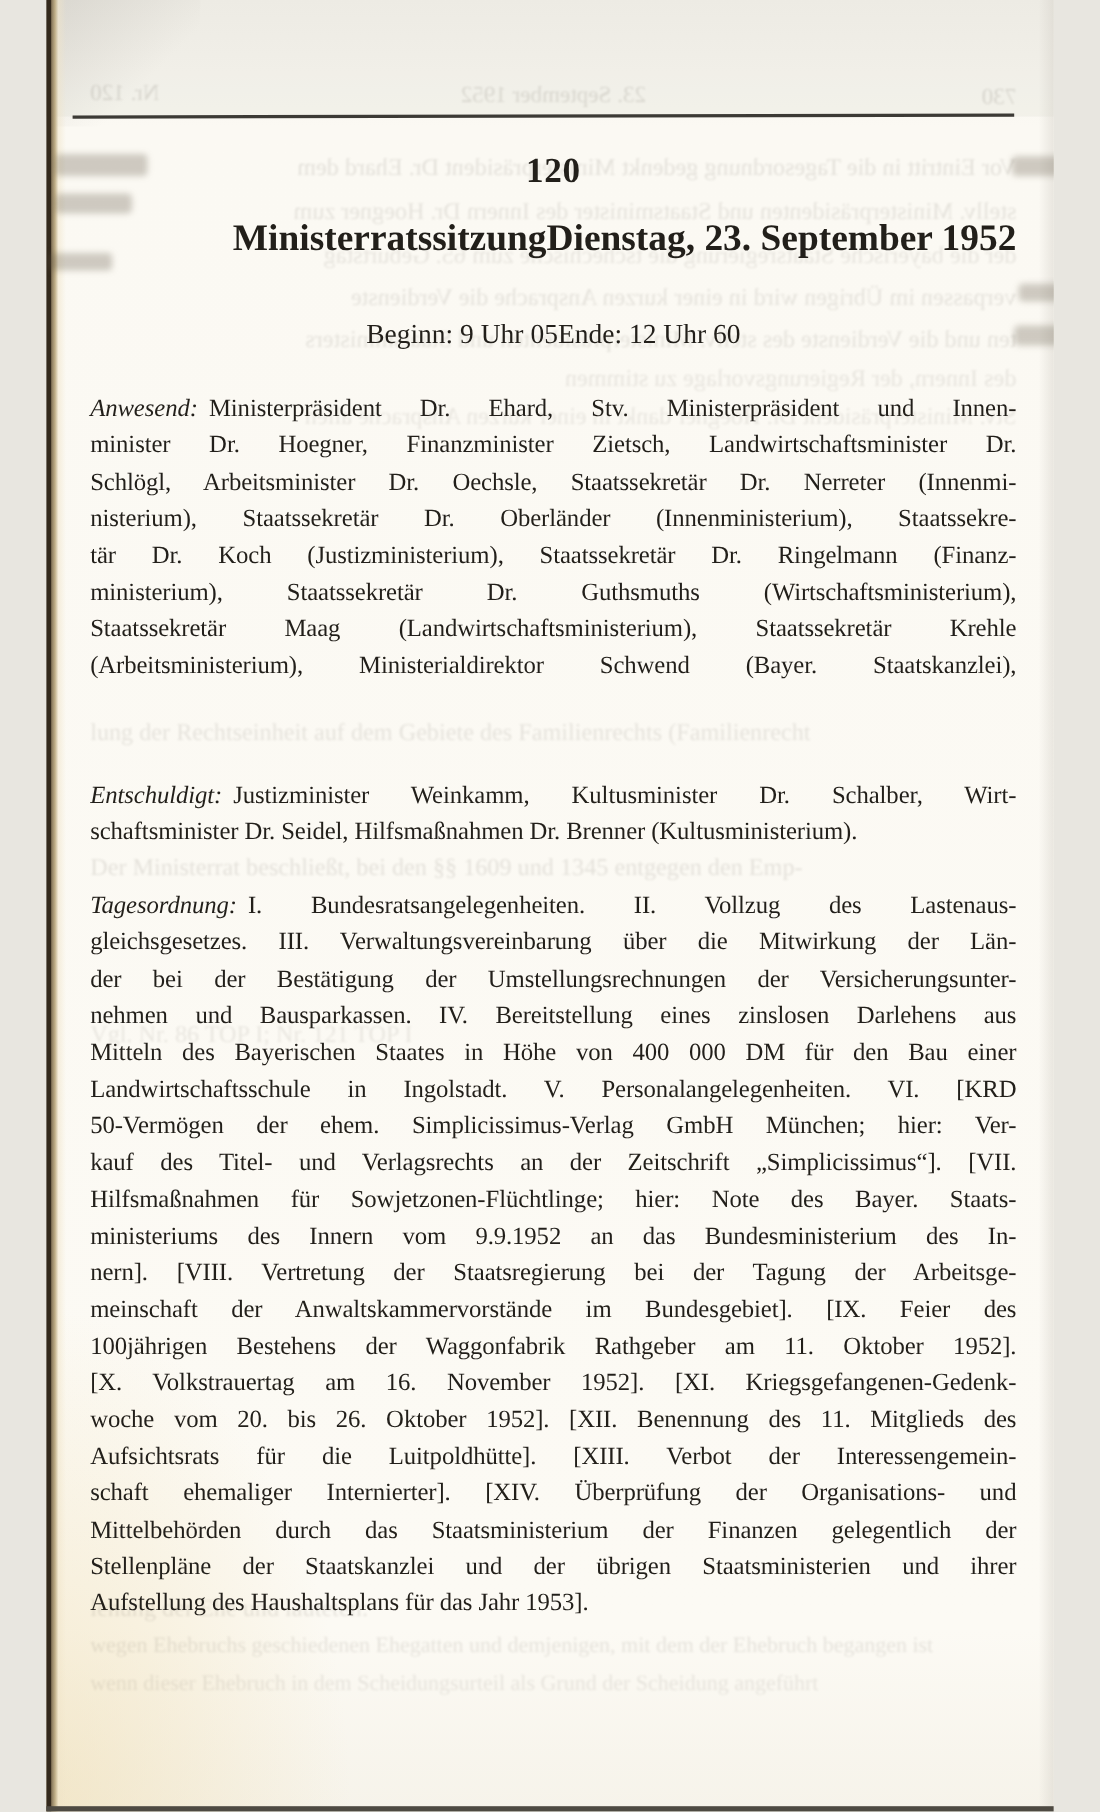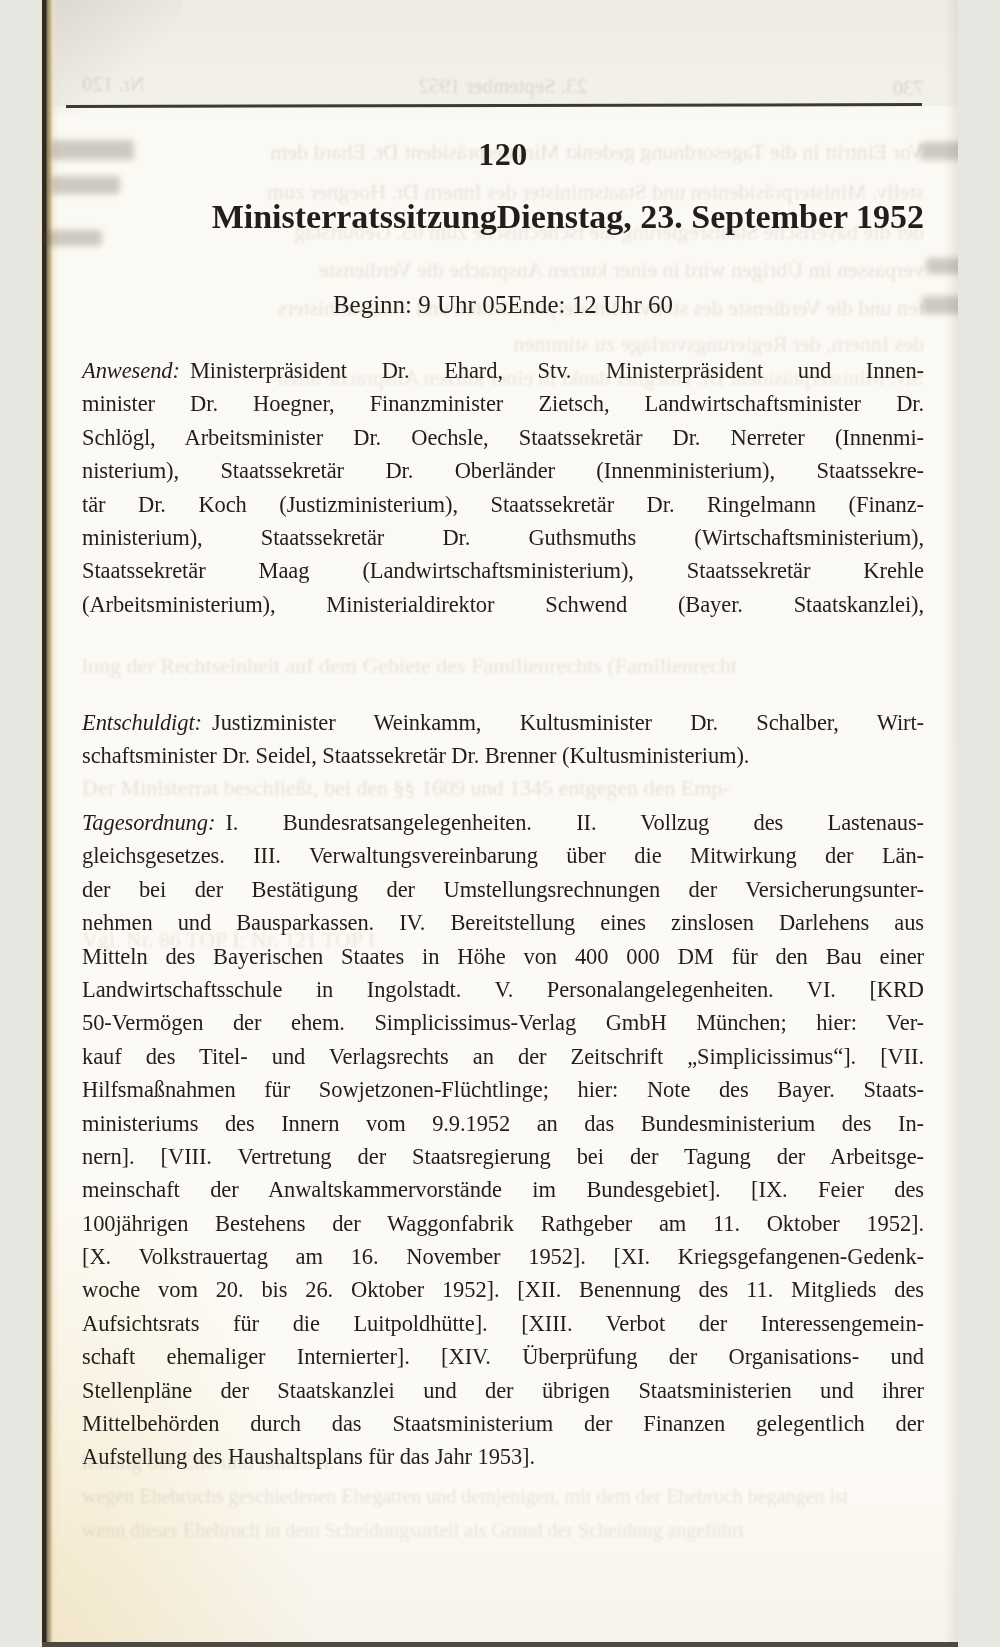--- a/index.html
+++ b/index.html
@@ -123,39 +123,39 @@
     <div class="pline">Schlögl, Arbeitsminister Dr. Oechsle, Staatssekretär Dr. Nerreter (Innenmi-</div>
     <div class="pline">nisterium), Staatssekretär Dr. Oberländer (Innenministerium), Staatssekre-</div>
     <div class="pline">tär Dr. Koch (Justizministerium), Staatssekretär Dr. Ringelmann (Finanz-</div>
     <div class="pline">ministerium), Staatssekretär Dr. Guthsmuths (Wirtschaftsministerium),</div>
     <div class="pline">Staatssekretär Maag (Landwirtschaftsministerium), Staatssekretär Krehle</div>
     <div class="pline">(Arbeitsministerium), Ministerialdirektor Schwend (Bayer. Staatskanzlei),</div>
   </div>
 
   <div class="para entschuldigt">
     <div class="pline"><span class="plabel">Entschuldigt:</span><span>Justizminister Weinkamm, Kultusminister Dr. Schalber, Wirt-</span></div>
-    <div class="pline last">schaftsminister Dr. Seidel, Staatssekretär Dr. Brenner (Kultusministerium).</div>
+    <div class="pline last">schaftsminister Dr. Seidel, Hilfsmaßnahmen Dr. Brenner (Kultusministerium).</div>
   </div>
 
   <div class="para tagesordnung">
     <div class="pline"><span class="plabel">Tagesordnung:</span><span>I. Bundesratsangelegenheiten. II. Vollzug des Lastenaus-</span></div>
     <div class="pline">gleichsgesetzes. III. Verwaltungsvereinbarung über die Mitwirkung der Län-</div>
     <div class="pline">der bei der Bestätigung der Umstellungsrechnungen der Versicherungsunter-</div>
     <div class="pline">nehmen und Bausparkassen. IV. Bereitstellung eines zinslosen Darlehens aus</div>
     <div class="pline">Mitteln des Bayerischen Staates in Höhe von 400 000 DM für den Bau einer</div>
     <div class="pline">Landwirtschaftsschule in Ingolstadt. V. Personalangelegenheiten. VI. [KRD</div>
     <div class="pline">50-Vermögen der ehem. Simplicissimus-Verlag GmbH München; hier: Ver-</div>
     <div class="pline">kauf des Titel- und Verlagsrechts an der Zeitschrift „Simplicissimus“]. [VII.</div>
     <div class="pline">Hilfsmaßnahmen für Sowjetzonen-Flüchtlinge; hier: Note des Bayer. Staats-</div>
     <div class="pline">ministeriums des Innern vom 9.9.1952 an das Bundesministerium des In-</div>
     <div class="pline">nern]. [VIII. Vertretung der Staatsregierung bei der Tagung der Arbeitsge-</div>
     <div class="pline">meinschaft der Anwaltskammervorstände im Bundesgebiet]. [IX. Feier des</div>
     <div class="pline">100jährigen Bestehens der Waggonfabrik Rathgeber am 11. Oktober 1952].</div>
     <div class="pline">[X. Volkstrauertag am 16. November 1952]. [XI. Kriegsgefangenen-Gedenk-</div>
     <div class="pline">woche vom 20. bis 26. Oktober 1952]. [XII. Benennung des 11. Mitglieds des</div>
     <div class="pline">Aufsichtsrats für die Luitpoldhütte]. [XIII. Verbot der Interessengemein-</div>
     <div class="pline">schaft ehemaliger Internierter]. [XIV. Überprüfung der Organisations- und</div>
+    <div class="pline">Mittelbehörden durch das Staatsministerium der Finanzen gelegentlich der</div>
     <div class="pline">Stellenpläne der Staatskanzlei und der übrigen Staatsministerien und ihrer</div>
-    <div class="pline">Mittelbehörden durch das Staatsministerium der Finanzen gelegentlich der</div>
     <div class="pline last">Aufstellung des Haushaltsplans für das Jahr 1953].</div>
   </div>
 
 </div>
 
 </body></html>

